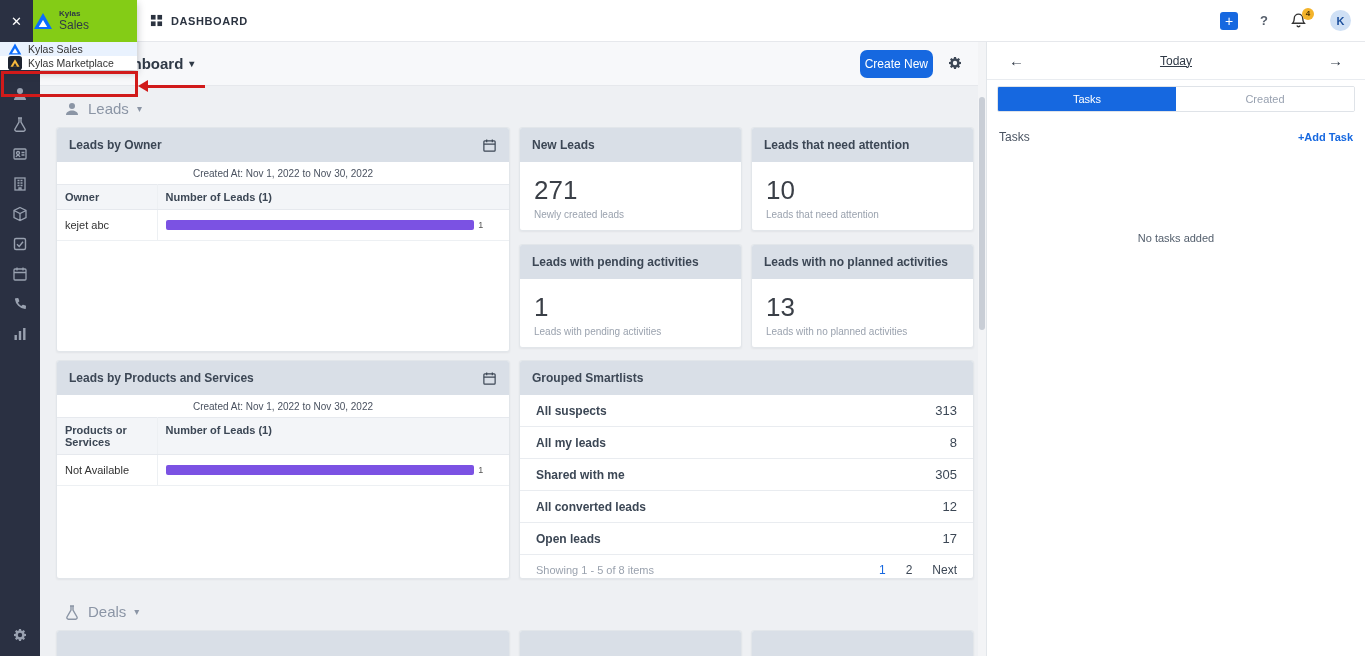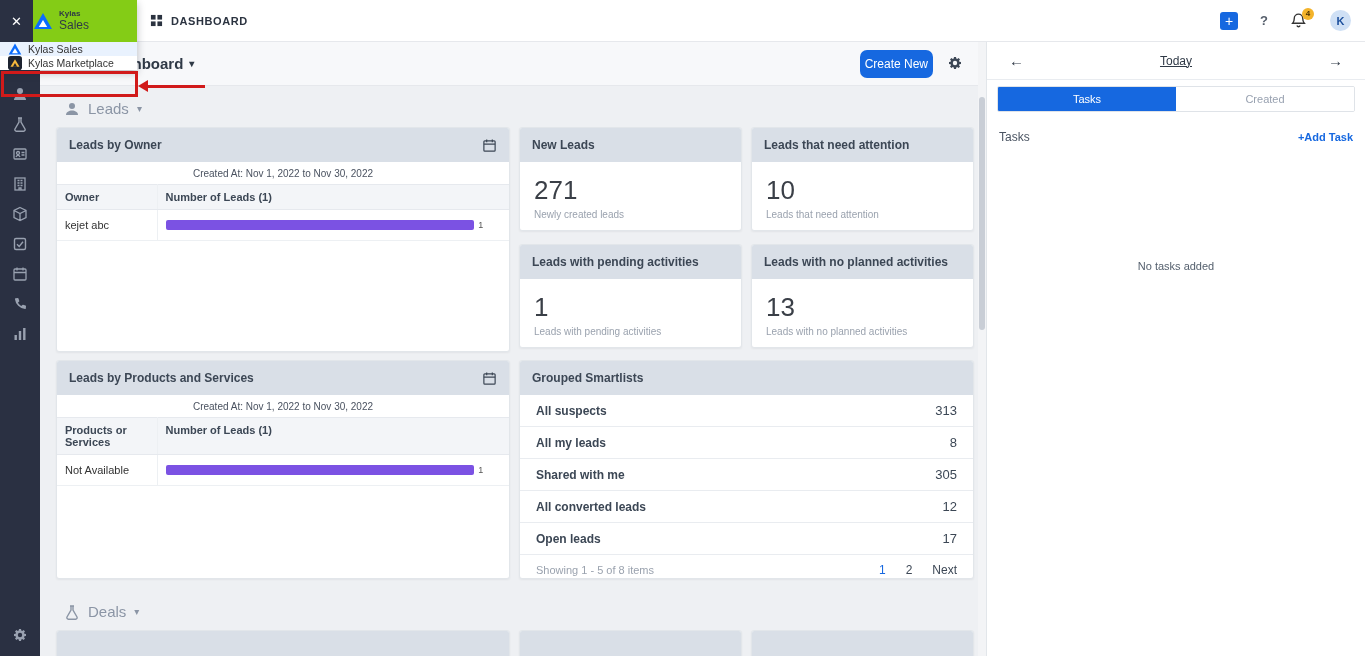--- a/index.html
+++ b/index.html
@@ -83,21 +83,21 @@
   .rp-head { height:38px; display:flex; align-items:center; justify-content:space-between; padding:0 22px; border-bottom:1px solid #e9ecf0; }
   .rp-arrow { font-size:15px; color:#2f3946; cursor:pointer; }
   .rp-today { font-size:12px; color:#2f3946; text-decoration:underline; cursor:pointer; }
   .rp-tabs { display:flex; margin:6px 10px 0; border:1px solid #dfe3e8; border-radius:2px; overflow:hidden; height:26px; }
   .rp-tab { flex:1; display:flex; align-items:center; justify-content:center; font-size:11px; cursor:pointer; }
   .rp-tab.active { background:#1668e0; color:#fff; }
   .rp-tab.inactive { background:#fff; color:#98a1b0; }
   .rp-taskbar { display:flex; justify-content:space-between; align-items:center; padding:18px 12px 0; }
   .rp-tasks-label { font-size:12px; color:#4a5462; }
   .rp-add { font-size:11px; font-weight:bold; color:#1668e0; cursor:pointer; }
-  .rp-empty { text-align:center; margin-top:116px; font-size:11px; color:#55606e; }
+  .rp-empty { text-align:center; margin-top:88px; font-size:11px; color:#55606e; }
   
   .ws-panel { position:absolute; left:0; top:0; width:137px; z-index:60; background:#fff; box-shadow:0 3px 8px rgba(20,25,40,.28); }
   .ws-top { display:flex; height:42px; }
   .ws-close-cell { width:33px; background:#2a3042; color:#fff; display:flex; align-items:center; justify-content:center; font-size:13px; cursor:pointer; }
   .ws-brand { flex:1; display:flex; align-items:center; gap:6px; background:#84cc16; }
   .ws-logo svg { width:20px; height:20px; display:block; }
   .ws-brand-text { display:flex; flex-direction:column; line-height:1.1; }
   .ws-brand-1 { font-size:8px; font-weight:bold; color:#2f3946; }
   .ws-brand-2 { font-size:12px; color:#2f3946; }
   .ws-item { height:14px; display:flex; align-items:center; gap:6px; padding:0 8px; font-size:10.5px; color:#333; cursor:pointer; background:#fff; }

